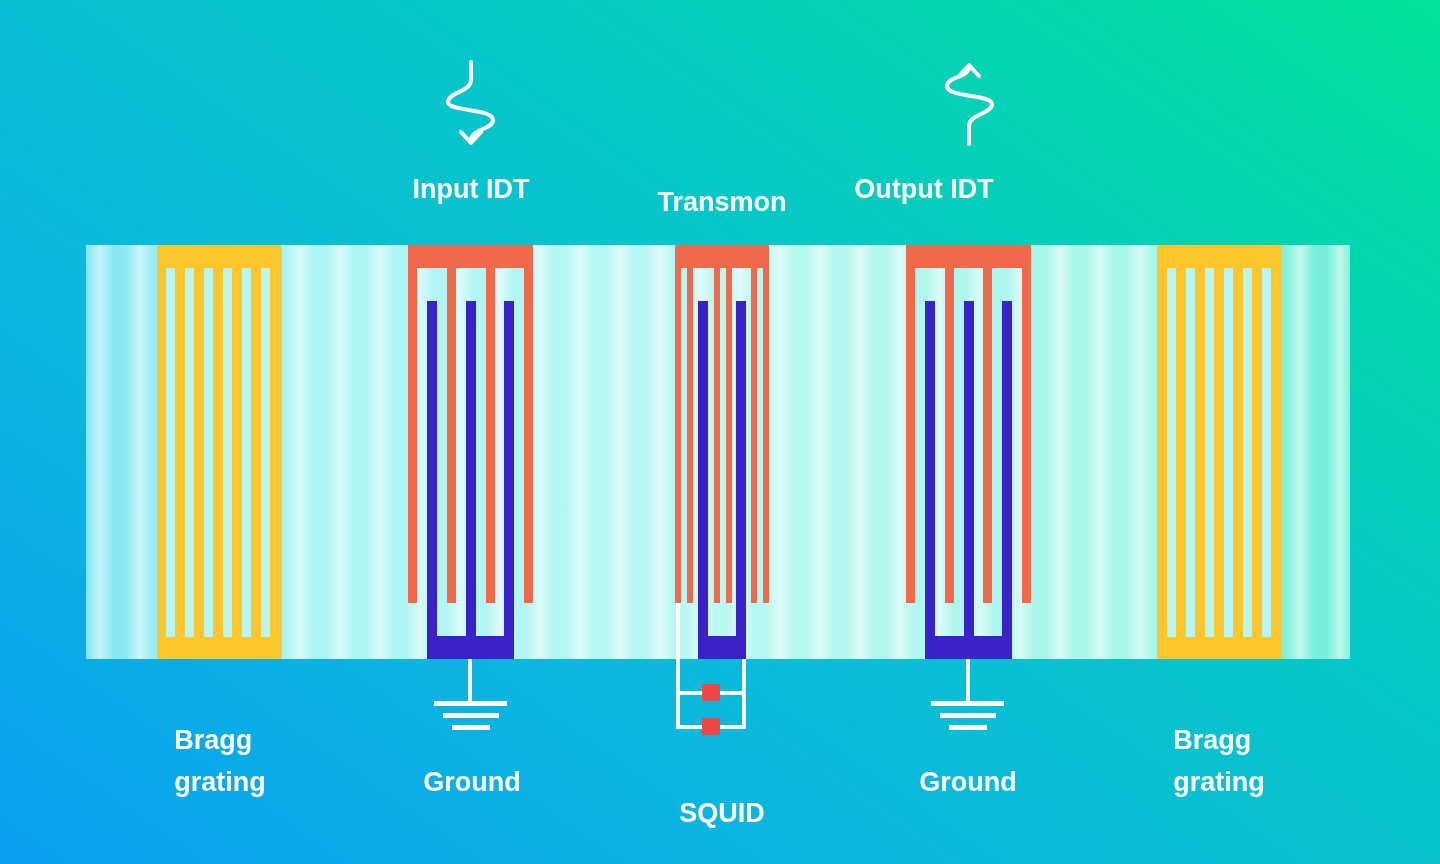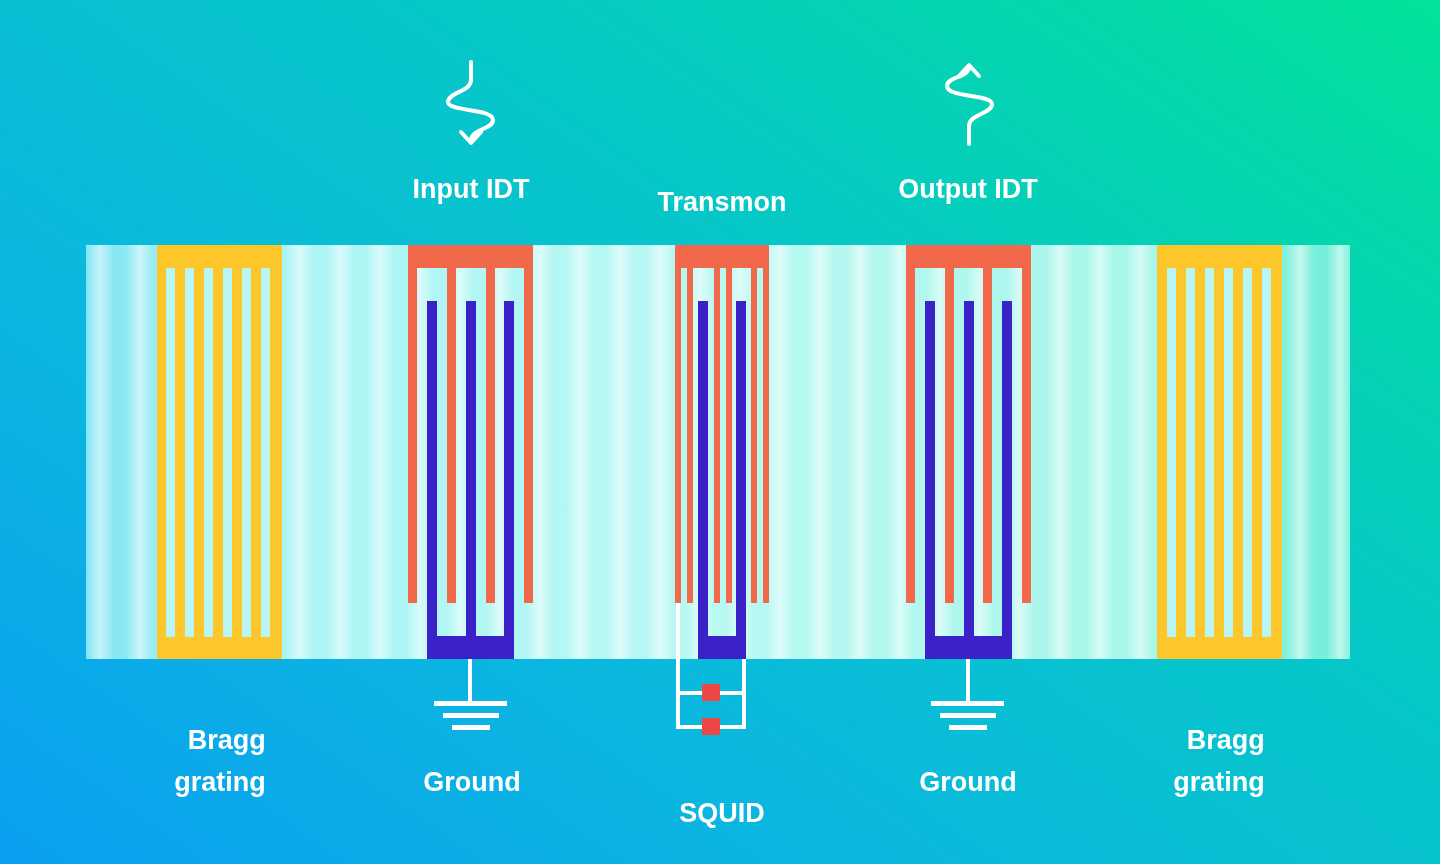--- a/index.html
+++ b/index.html
@@ -3,21 +3,21 @@
 <meta charset="utf-8">
 <style>
   html, body { margin: 0; padding: 0; }
   body {
     width: 1440px; height: 864px; overflow: hidden; position: relative;
     background: linear-gradient(35deg, #0a9ff0 0%, #0bb6e0 30%, #06c6c9 60%, #04d7ac 85%, #02e39a 100%);
     font-family: "Liberation Sans", "DejaVu Sans", sans-serif;
   }
   .label {
     position: absolute; color: #ffffff; font-weight: bold; font-size: 27px;
-    text-align: right; line-height: 42px; white-space: nowrap;
+    text-align: left; line-height: 42px; white-space: nowrap;
     transform: translateX(-50%);
   }
   .strip {
     position: absolute; left: 86px; top: 245px; width: 1264px; height: 414px;
     background:
       repeating-linear-gradient(90deg,
         rgba(255,255,255,0.0) 0px,
         rgba(255,255,255,0.55) 14px,
         rgba(255,255,255,0.0) 28px,
         rgba(90,240,240,0.0) 28px,
@@ -119,21 +119,21 @@
     <rect x="742" y="659" width="4" height="70" fill="#ffffff"></rect>
     <rect x="676" y="691" width="70" height="4" fill="#ffffff"></rect>
     <rect x="676" y="725" width="70" height="4" fill="#ffffff"></rect>
     <rect x="702" y="684" width="18" height="17" fill="#ef4646"></rect>
     <rect x="702" y="718" width="18" height="17" fill="#ef4646"></rect>
   </g>
 </svg>
 
 <div class="label" style="left:471px; top:168px;">Input IDT</div>
 <div class="label" style="left:722px; top:181px;">Transmon</div>
-<div class="label" style="left:968px; top:168px;">Output IDT</div>
+<div class="label" style="left:924px; top:168px;">Output IDT</div>
 
 <div class="label" style="left:220px; top:719px;">
   <div>Bragg</div>
   <div>grating</div>
 </div>
 <div class="label" style="left:472px; top:761px;">Ground</div>
 <div class="label" style="left:722px; top:792px;">SQUID</div>
 <div class="label" style="left:968px; top:761px;">Ground</div>
 <div class="label" style="left:1219px; top:719px;">
   <div>Bragg</div>

